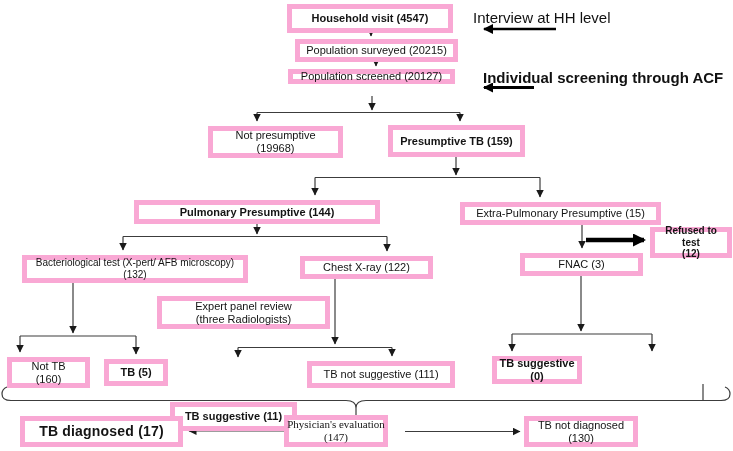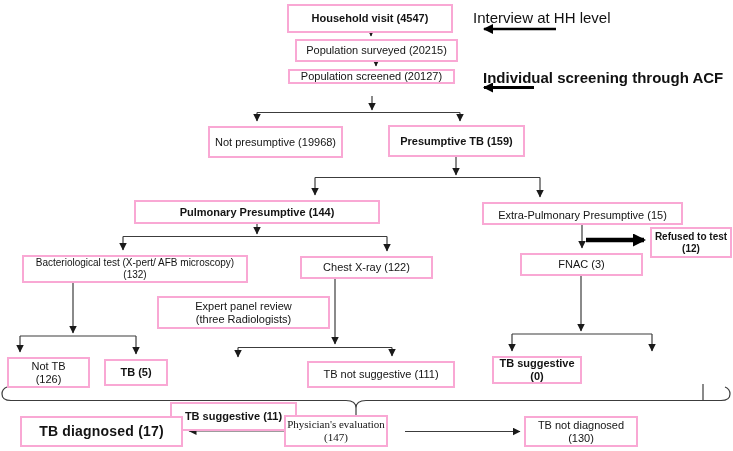--- a/index.html
+++ b/index.html
@@ -2,21 +2,21 @@
 <html><head>
 <meta charset="utf-8">
 <style>
   html,body{margin:0;padding:0;background:#ffffff;}
   #canvas{
     position:relative;width:733px;height:451px;background:#ffffff;overflow:hidden;
     font-family:"Liberation Sans","DejaVu Sans",sans-serif;color:#141414;
   }
   #wires{position:absolute;left:0;top:0;pointer-events:none;}
   .node{
-    position:absolute;box-sizing:border-box;border:2px solid #f9a8d4;background:#ffffff;
+    position:absolute;box-sizing:border-box;border:5px solid #f9a8d4;background:#ffffff;
     display:flex;flex-direction:column;justify-content:center;align-items:center;
     text-align:center;font-size:11px;line-height:1.18;padding:1px 2px;
   }
   .node span{display:block;}
   .b{font-weight:700;}
   .big{font-size:14px;letter-spacing:.2px;}
   .sm{font-size:10px;}
   .nw{white-space:nowrap;}
   .annot{position:absolute;font-size:15px;white-space:nowrap;color:#111;}
 </style>
@@ -108,21 +108,21 @@
   </div>
 
   <div class="node b" style="left:388px;top:125px;width:137px;height:32px;">
     <span>Presumptive TB (159)</span>
   </div>
 
   <div class="node b" style="left:134px;top:200px;width:246px;height:24px;">
     <span>Pulmonary Presumptive (144)</span>
   </div>
 
-  <div class="node" style="left:482px;top:202px;width:201px;height:23px;justify-content:flex-end;">
+  <div class="node" style="left:460px;top:202px;width:201px;height:23px;">
     <span>Extra-Pulmonary Presumptive (15)</span>
   </div>
 
   <div class="node sm" style="left:22px;top:255px;width:226px;height:28px;">
     <span class="nw">Bacteriological test (X-pert/ AFB microscopy)</span>
     <span>(132)</span>
   </div>
 
   <div class="node" style="left:300px;top:256px;width:133px;height:23px;">
     <span>Chest X-ray (122)</span>
@@ -137,21 +137,21 @@
     <span>(12)</span>
   </div>
 
   <div class="node" style="left:157px;top:296px;width:173px;height:33px;">
     <span>Expert panel review</span>
     <span>(three Radiologists)</span>
   </div>
 
   <div class="node" style="left:7px;top:357px;width:83px;height:31px;">
     <span>Not TB</span>
-    <span>(126)</span>
+    <span>(160)</span>
   </div>
 
   <div class="node b" style="left:104px;top:359px;width:64px;height:27px;">
     <span>TB (5)</span>
   </div>
 
   <div class="node b" style="left:170px;top:362px;width:127px;height:29px;margin-top:40px;">
     <span>TB suggestive (11)</span>
   </div>
 

